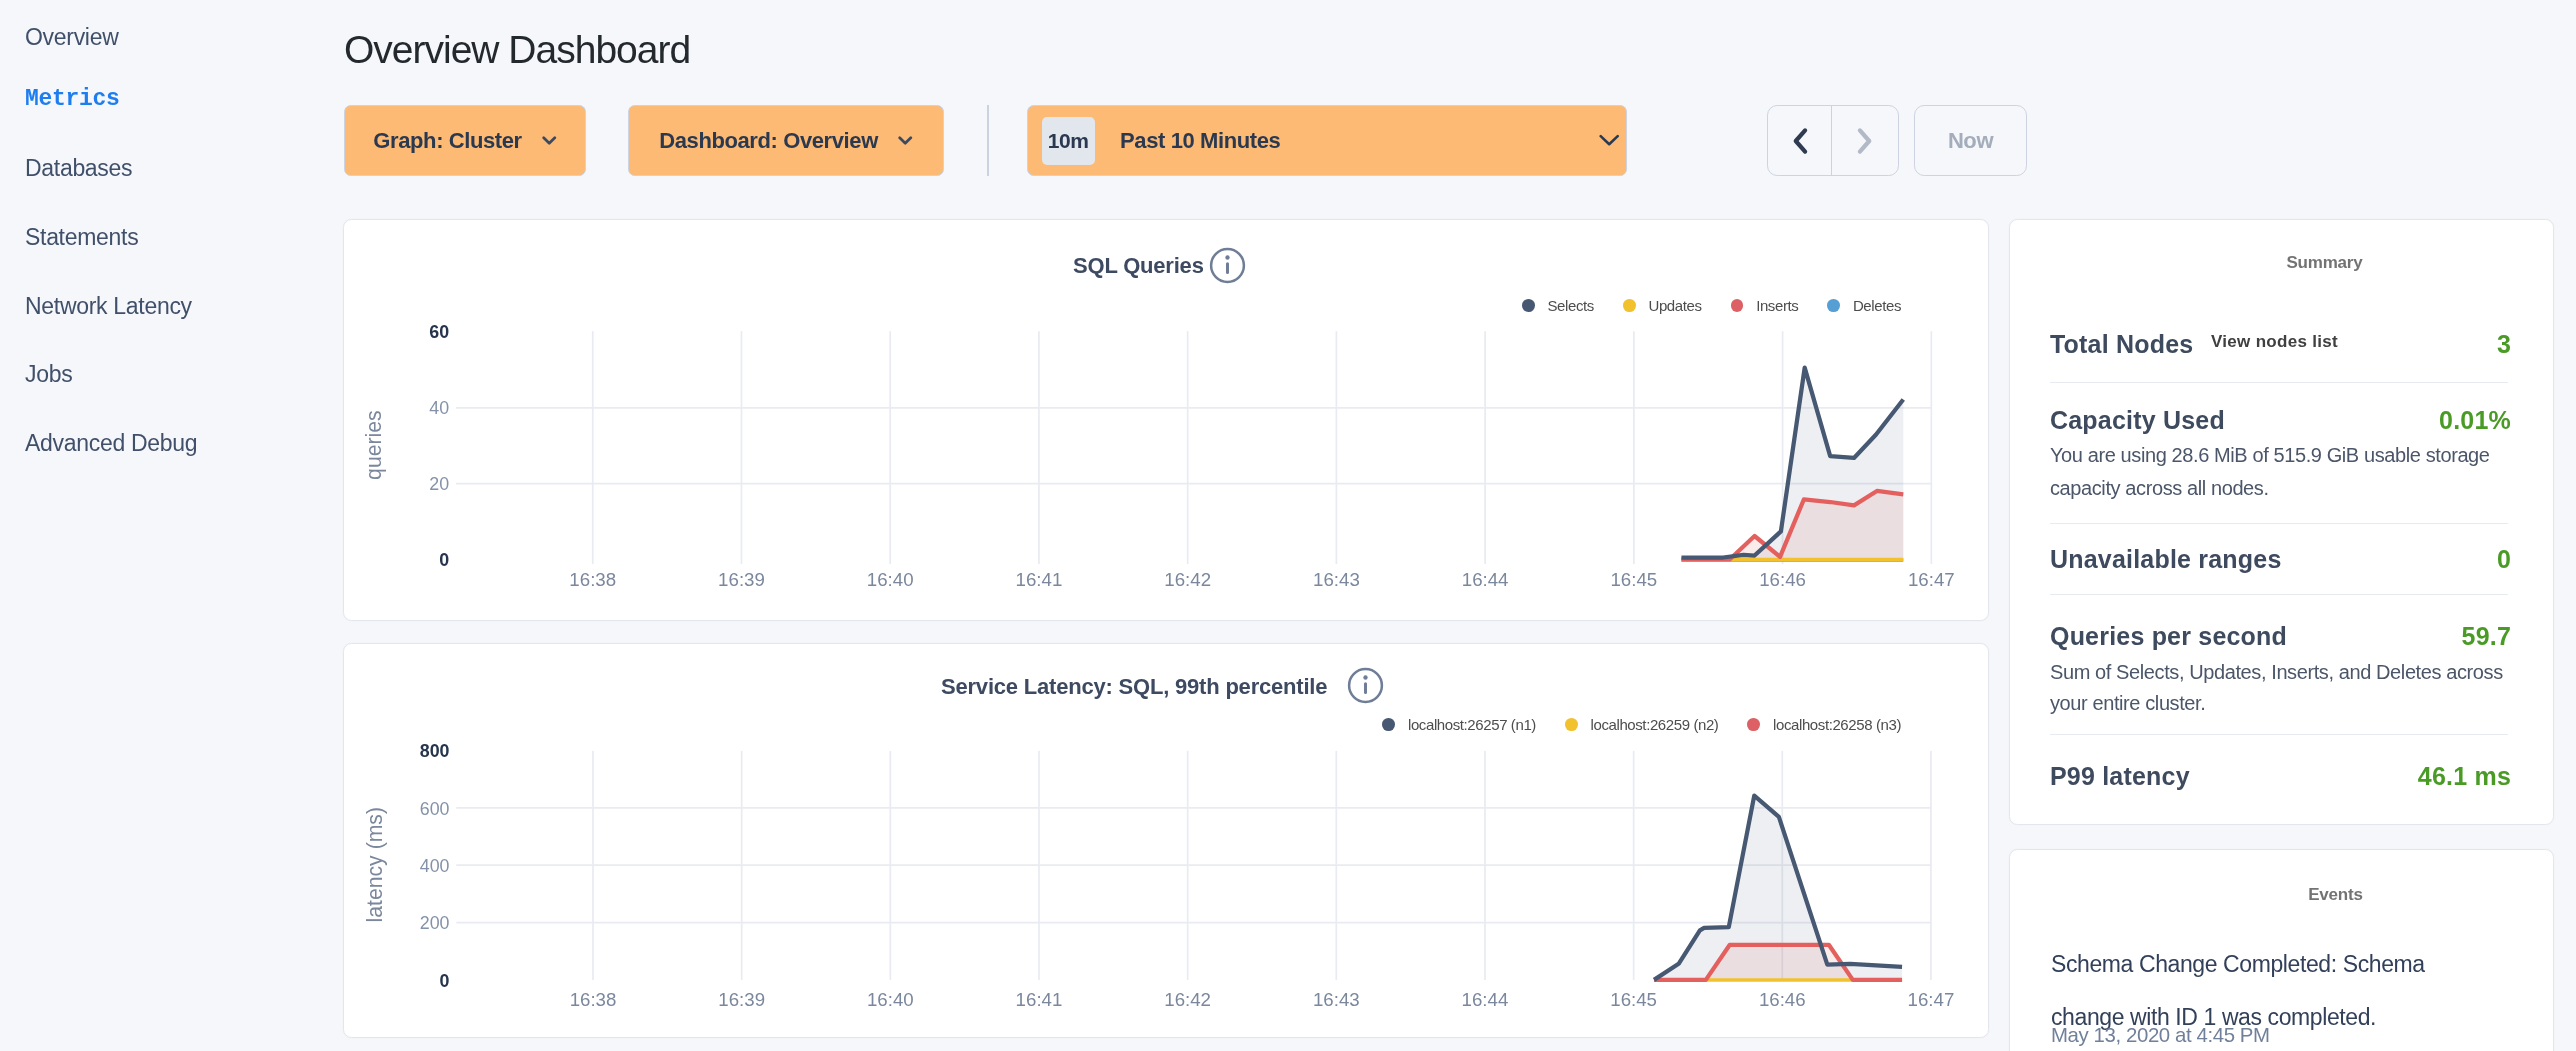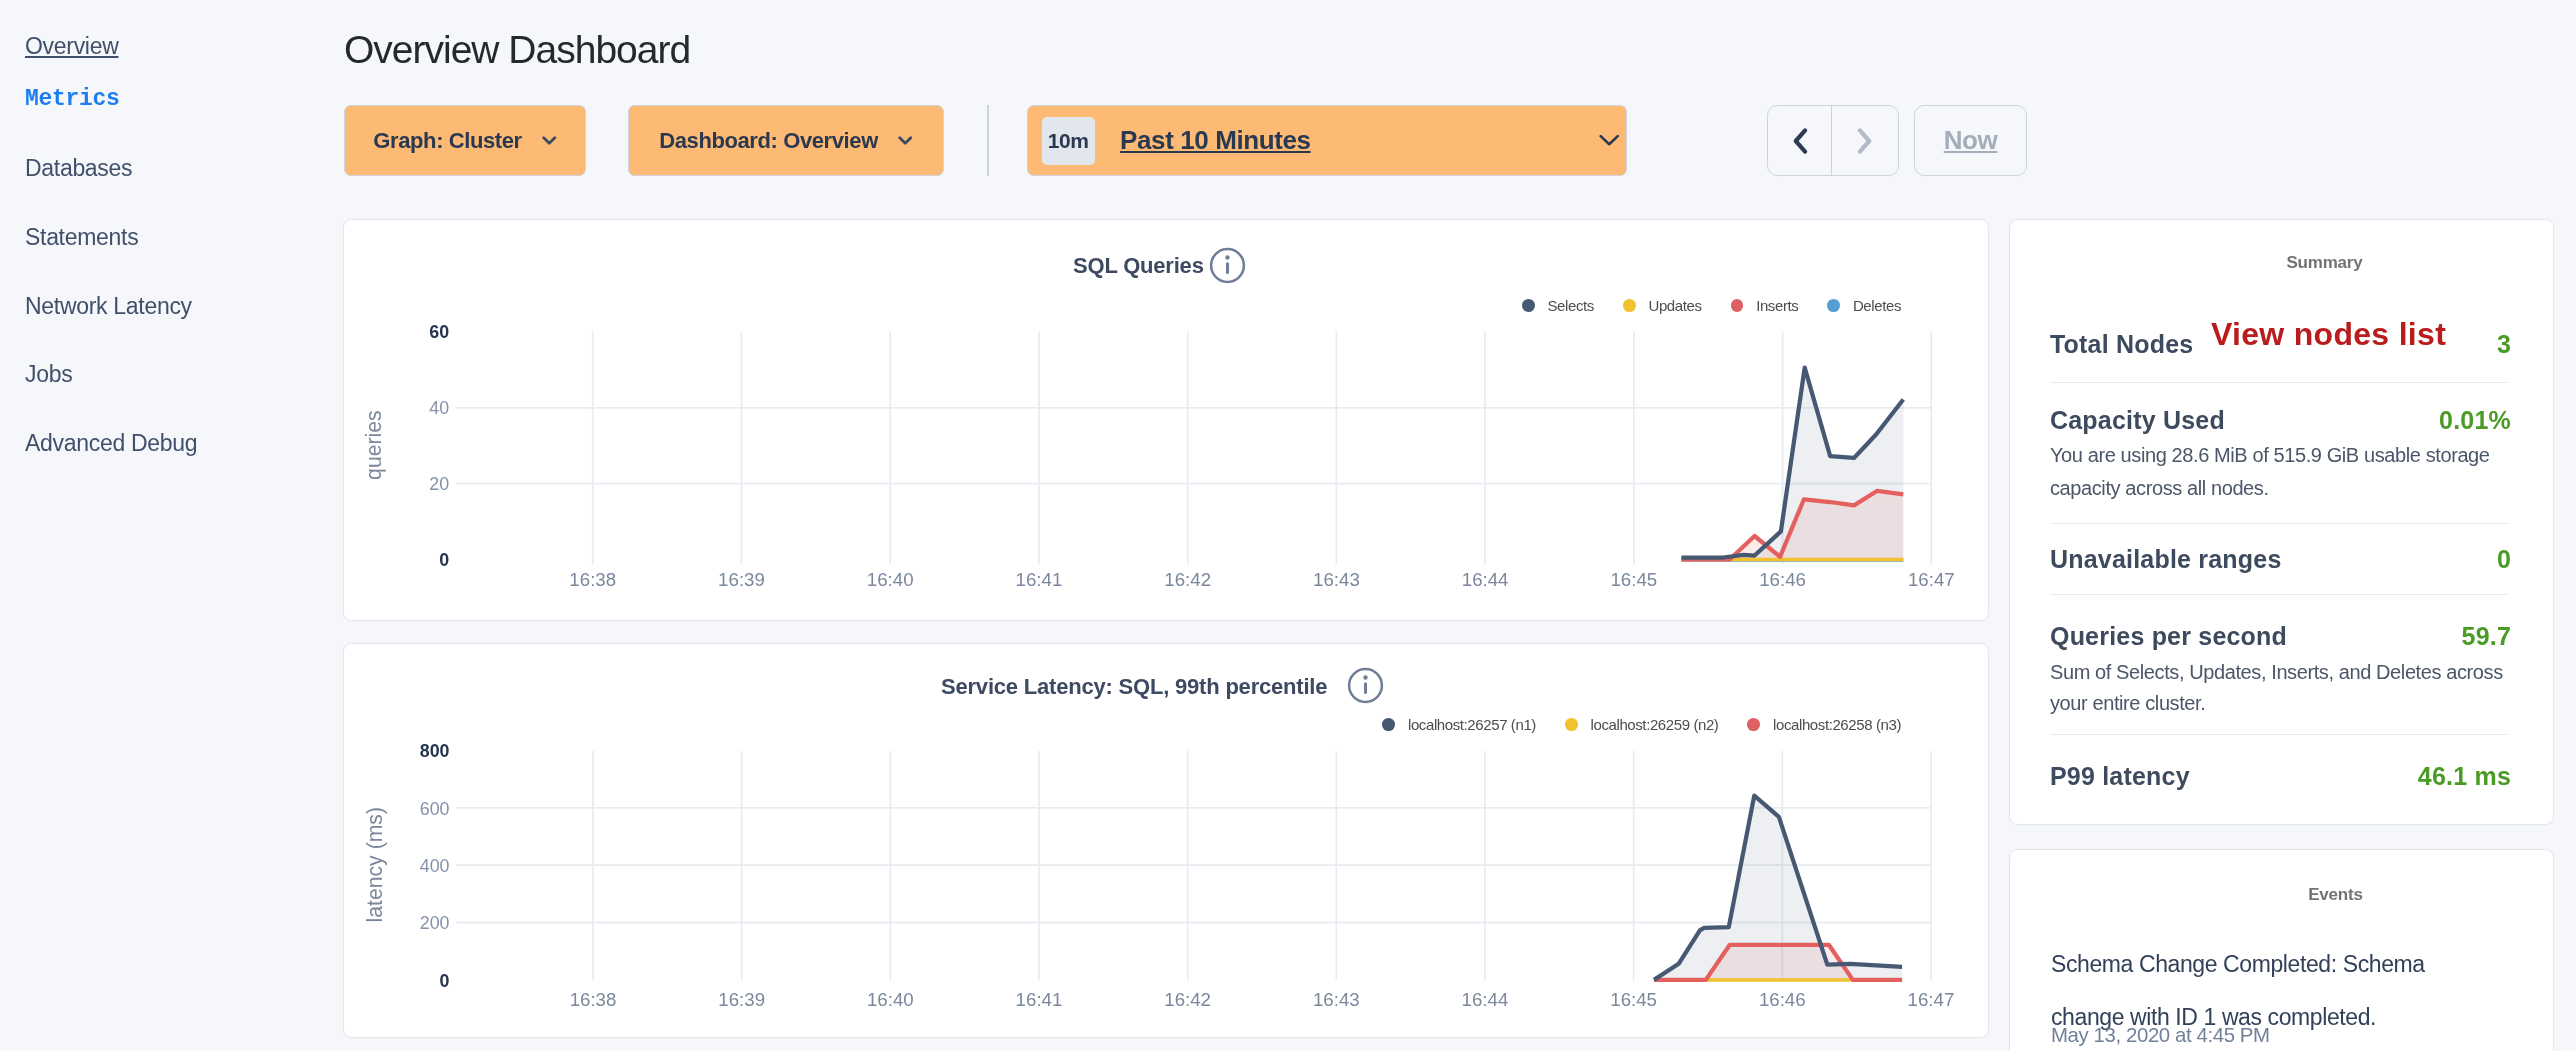--- a/index.html
+++ b/index.html
@@ -10,21 +10,21 @@
   
   .nav-item { position:absolute; left:25px; font-size:23px; color:#41506a; letter-spacing:-0.3px; }
   .nav-item.active { color:#1e7ef0; font-weight:bold; }
 
   
   .page-title { position:absolute; left:344px; top:28px; font-size:39px; letter-spacing:-1px; color:#24292e; }
 
   
   .tbox { position:absolute; top:105px; height:71px; background:#fdba74; border:1.7px solid #cdd3e0; border-radius:6.8px; display:flex; align-items:center; }
   .tbox .lbl { font-weight:bold; font-size:22px; color:#2b3950; letter-spacing:-0.4px; }
-  .tbox .lblbig { font-weight:bold; font-size:26px; color:#2b3950; letter-spacing:-0.4px;text-decoration:underline; }
+  .tbox .lblbig { font-weight:bold; font-size:22px; color:#2b3950; letter-spacing:-0.4px; }
   .chev { display:inline-block; }
 
   
   .card { position:absolute; background:#fff; border:1.7px solid #e3e6ec; border-radius:8.5px; box-shadow:0 0 2.6px rgba(0,0,0,0.03); }
 
   
   .chart-title { position:absolute; font-weight:bold; font-size:22px; color:#3d4a61; letter-spacing:-0.2px; white-space:nowrap; }
   .legend { position:absolute; display:flex; align-items:center; font-size:15px; color:#4d4d4d; letter-spacing:-0.4px; white-space:nowrap; }
   .legend .dot { width:12.8px; height:12.8px; border-radius:50%; margin-right:12.8px; }
   .legend .item { display:flex; align-items:center; margin-left:29px; }
@@ -33,21 +33,21 @@
   
   .sum-title { position:absolute; width:631px; text-align:center; font-size:17px; font-weight:bold; color:#737373; letter-spacing:-0.2px; }
   .srow-label { font-weight:bold; font-size:25px; color:#3e4a5e; letter-spacing:0.2px; white-space:nowrap; }
   .srow-value { font-weight:bold; font-size:25px; color:#4a9b26; letter-spacing:0.2px; white-space:nowrap; }
   .srow-sub { font-size:20px; color:#4b5669; line-height:33px; letter-spacing:-0.4px; }
   .sdiv { position:absolute; left:2050px; width:458px; height:0.9px; background:#e7eaef; }
 </style>
 </head>
 <body>
 
-<div class="nav-item" style="top:33px;text-decoration:underline;">Overview</div>
+<div class="nav-item" style="top:24px;">Overview</div>
 <div class="nav-item active" style="top:86px;font-family:Liberation Mono, monospace;">Metrics</div>
 <div class="nav-item" style="top:155px;">Databases</div>
 <div class="nav-item" style="top:224px;">Statements</div>
 <div class="nav-item" style="top:293px;">Network Latency</div>
 <div class="nav-item" style="top:361px;">Jobs</div>
 <div class="nav-item" style="top:430px;">Advanced Debug</div>
 
 <div class="page-title">Overview Dashboard</div>
 
 <div class="tbox" style="left:344px; width:242px; justify-content:center;">
@@ -217,21 +217,21 @@
     <text x="2096" y="1183">16:46</text>
     <text x="2271" y="1183">16:47</text>
   </g>
 
   <text x="447" y="1017" font-size="25" fill="#7a879c" text-anchor="middle" transform="rotate(-90 447 1017)">latency (ms)</text>
 </svg>
 
 <div class="card" style="left:2009px; top:219px; width:545px; height:606px;"></div>
 <div class="sum-title" style="left:2009px; top:253px;">Summary</div>
 <div class="abs srow-label" style="left:2050px; top:330px;">Total Nodes</div>
-<div class="abs" style="left:2211px; top:316px; font-weight:bold; font-size:32px; color:#b91c1c; letter-spacing:0.3px;">View nodes list</div>
+<div class="abs" style="left:2211px; top:332px; font-weight:bold; font-size:17px; color:#404040; letter-spacing:0.3px;">View nodes list</div>
 <div class="abs srow-value" style="right:65px; top:330px;">3</div>
 <div class="sdiv" style="top:382px;"></div>
 <div class="abs srow-label" style="left:2050px; top:406px;">Capacity Used</div>
 <div class="abs srow-value" style="right:65px; top:406px;">0.01%</div>
 <div class="abs srow-sub" style="left:2050px; top:439px;">You are using 28.6 MiB of 515.9 GiB usable storage<br>capacity across all nodes.</div>
 <div class="sdiv" style="top:523px;"></div>
 <div class="abs srow-label" style="left:2050px; top:545px;">Unavailable ranges</div>
 <div class="abs srow-value" style="right:65px; top:545px;">0</div>
 <div class="sdiv" style="top:594px;"></div>
 <div class="abs srow-label" style="left:2050px; top:622px;">Queries per second</div>

